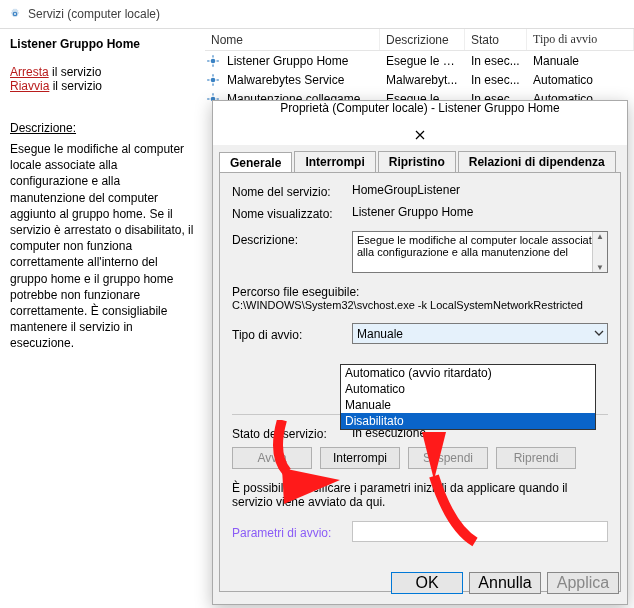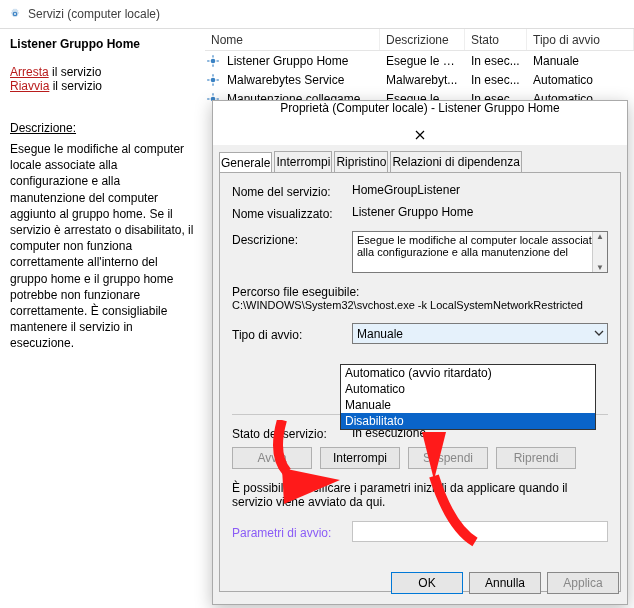--- a/index.html
+++ b/index.html
@@ -16,36 +16,36 @@
   .action-link { color:#b91c1c; text-decoration:underline; cursor:pointer; }
   .desc-label { text-decoration:underline; margin-top:18px; margin-bottom:6px;}
   .desc-text { line-height:1.35; }
 
   .right-panel { flex:1; border-top:1px solid #ddd; position:relative; }
   .list-header { display:flex; border-bottom:1px solid #e5e5e5; height:22px; align-items:center; }
   .list-header .col { padding:0 6px; font-size:12px; color:#333; border-right:1px solid #eee; height:100%; display:flex; align-items:center; }
   .col-nome { width:175px; }
   .col-desc { width:85px; }
   .col-stato { width:62px; }
-  .col-tipo { flex:1; }
+  .col-tipo { flex:1;font-family:Liberation Serif, serif; }
 
   .list-row { display:flex; align-items:center; height:19px; }
   .list-row .cell { padding:0 6px; white-space:nowrap; overflow:hidden; text-overflow:ellipsis; font-size:12px; }
   .list-row .ic { width:16px; display:flex; align-items:center; justify-content:center; }
   .row-gear { width:14px; height:14px; }
 
   
   .dialog { position:absolute; left:212px; top:100px; width:416px; height:505px; background:#f0f0f0; border:1px solid #aaa; box-shadow:0 4px 16px rgba(0,0,0,.25); }
   .dlg-titlebar { height:44px; background:#fff; display:flex; align-items:center; padding:0 8px; justify-content:space-between;flex-direction:column; }
   .dlg-title { font-size:12px; }
   .dlg-close { width:32px; height:20px; display:flex; align-items:center; justify-content:center; cursor:pointer; }
   .dlg-close svg { width:10px; height:10px; }
 
   .tabstrip { display:flex; background:#f0f0f0; padding:6px 6px 0 6px; gap:2px; }
-  .tab { padding:3px 1px; font-size:12px; background:#f0f0f0; border:1px solid #aaa; border-bottom:none; cursor:pointer; }
+  .tab { padding:3px 10px; font-size:12px; background:#f0f0f0; border:1px solid #aaa; border-bottom:none; cursor:pointer;font-weight:bold; }
   .tab.active { background:#fff; position:relative; top:1px; }
   .tab-body { margin:0 6px 6px 6px; border:1px solid #aaa; background:#f0f0f0; padding:10px 12px; height:420px; position:relative; }
 
   .form-row { display:flex; margin-bottom:6px; align-items:flex-start; }
   .form-row .lbl { width:120px; color:#000; padding-top:2px; }
   .form-row .val { flex:1; }
 
   .desc-box { width:256px; height:42px; background:#fff; border:1px solid #7a7a7a; padding:2px 4px; font-size:11px; overflow:hidden; position:relative; }
   .desc-scroll { position:absolute; right:0; top:0; width:15px; height:100%; background:#f0f0f0; border-left:1px solid #ccc; display:flex; flex-direction:column; justify-content:space-between; align-items:center; }
   .desc-scroll .arrow { font-size:8px; color:#666; cursor:pointer; }
@@ -60,21 +60,21 @@
 
   .hr { border:none; border-top:1px solid #c8c8c8; margin:10px 0; }
 
   .btn-row { display:flex; gap:8px; margin-top:6px; }
   .svc-btn { width:80px; height:22px; background:#e8e8e8; border:1px solid #b0b0b0; font-size:12px; color:#888; cursor:default; }
   .svc-btn.enabled { color:#000; cursor:pointer; background:#e6e6e6;}
 
   .param-input { width:256px; height:21px; background:#fff; border:1px solid #c4c4c4; padding:0 4px; font-size:12px; }
 
   .dlg-buttons { position:absolute; right:8px; bottom:10px; display:flex; gap:6px; }
-  .dlg-btn { width:72px; height:22px; border:1px solid #888; background:#e6e6e6; font-size:12px; cursor:pointer; }
+  .dlg-btn { width:72px; height:22px; border:1px solid #888; background:#e6e6e6; font-size:16px; cursor:pointer; }
   .dlg-btn.primary { border:1px solid #0078d7; background:#e6e6e6; }
   .dlg-btn.disabled { color:#888; cursor:default; }
 
   
   .red-arrow1 { position:absolute; left:262px; top:420px; width:120px; height:90px; z-index:40; pointer-events:none;}
   .red-arrow2 { position:absolute; left:380px; top:432px; width:120px; height:120px; z-index:40; pointer-events:none;}
 </style>
 </head>
 <body>
 

